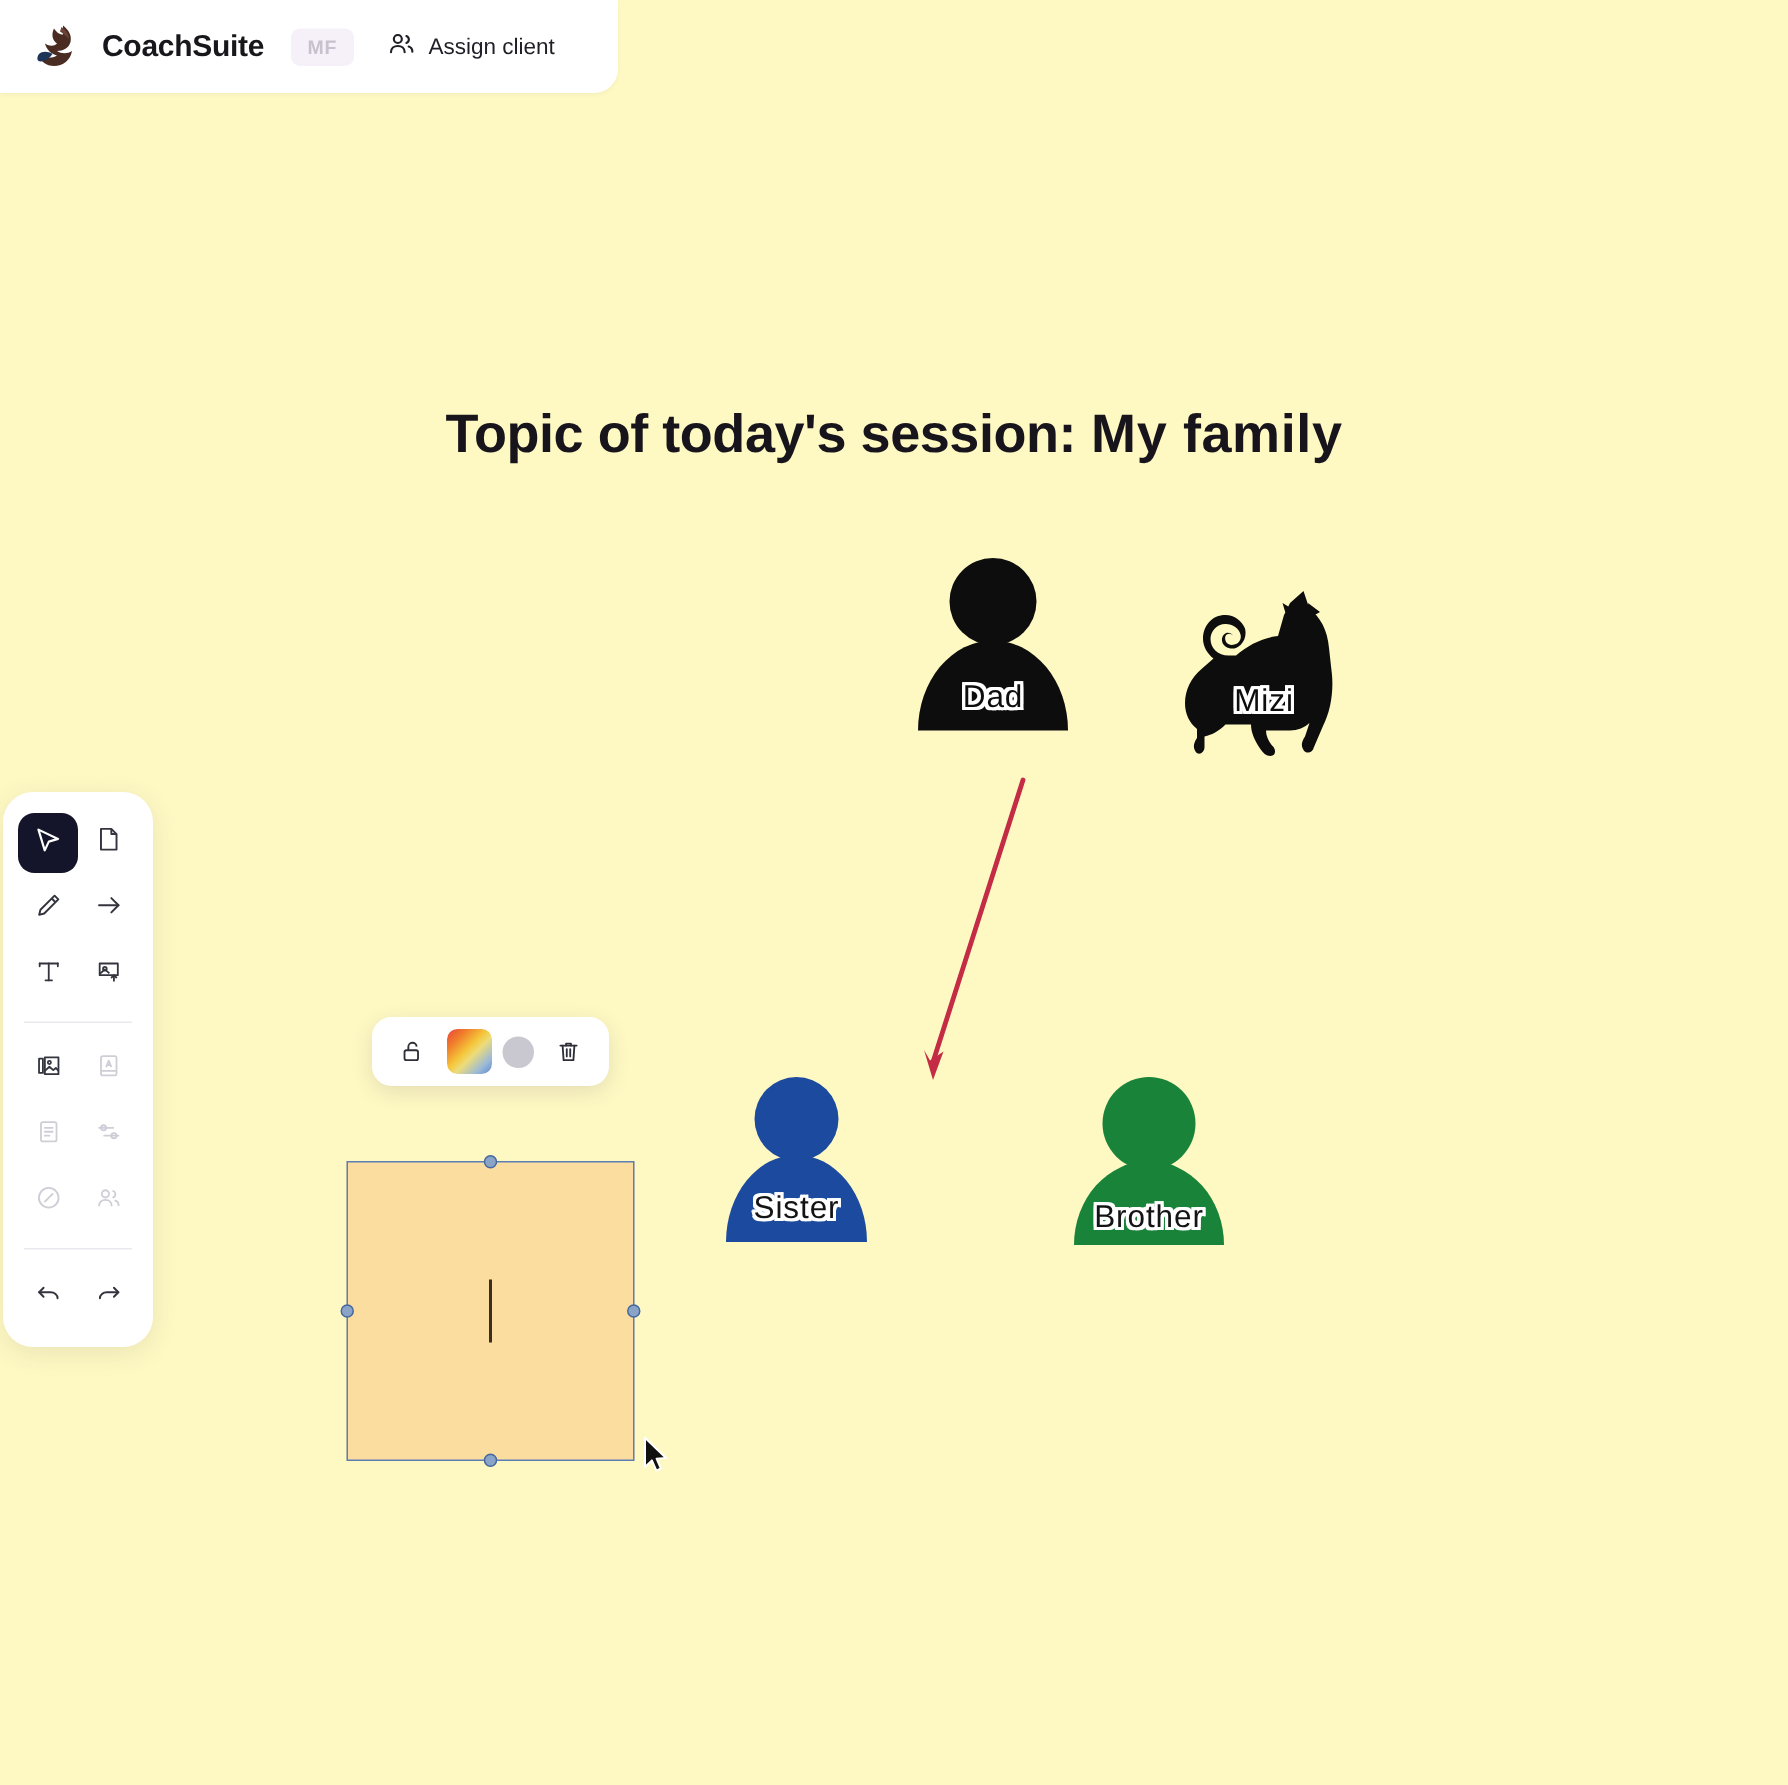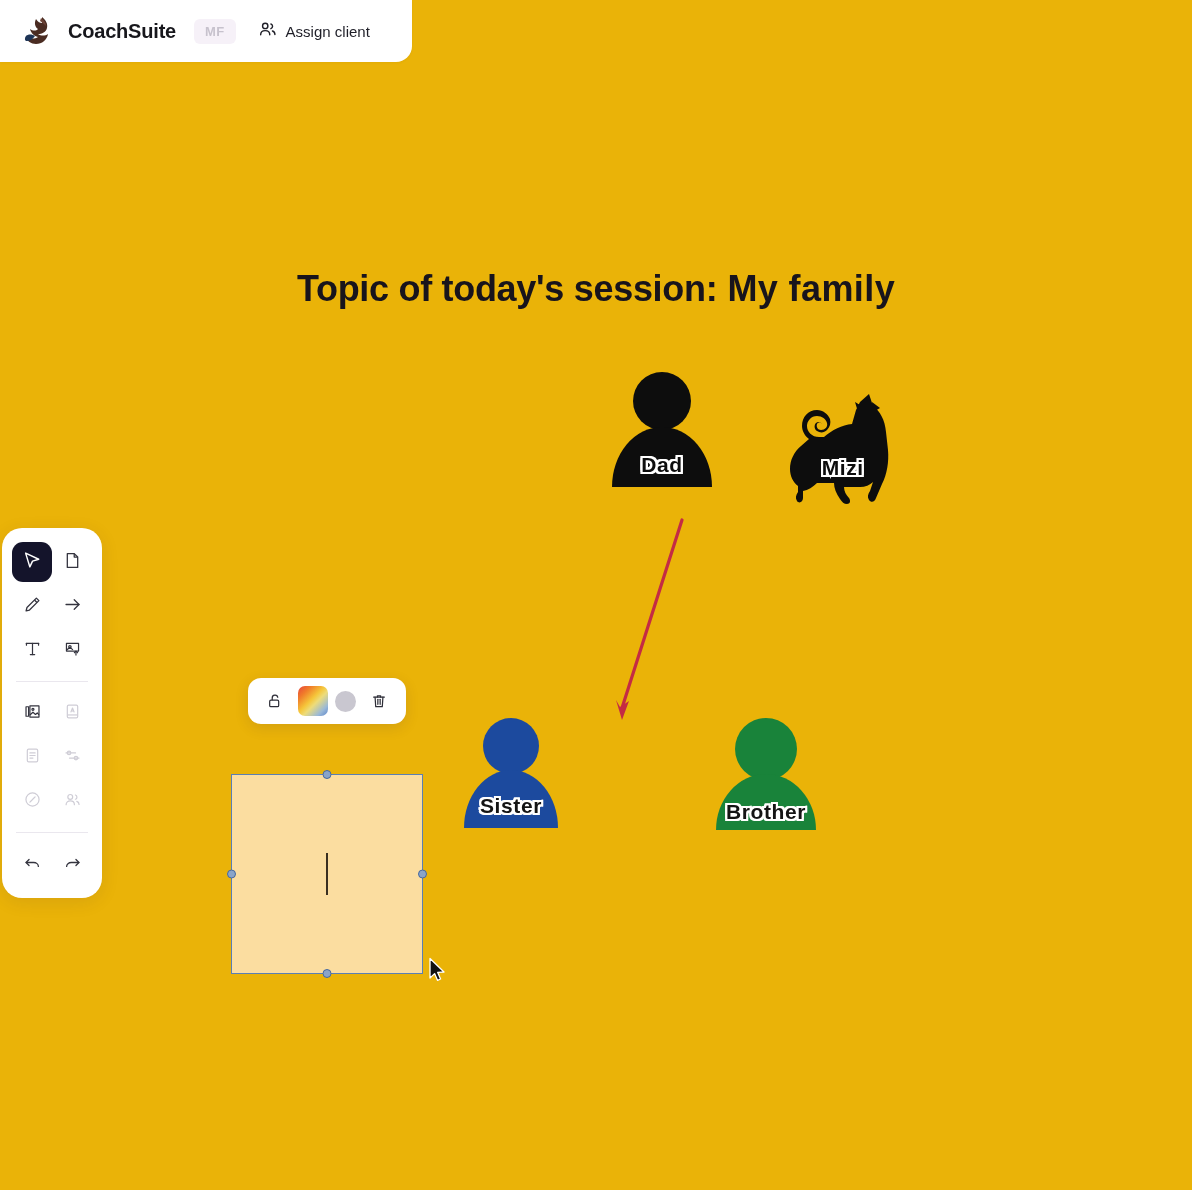--- a/index.html
+++ b/index.html
@@ -5,21 +5,21 @@
   * { box-sizing: border-box; margin: 0; padding: 0; }
   html, body {
     width: 1192px; height: 1190px;
     font-family: "Liberation Sans", sans-serif;
     background: #fcf5fa;
     overflow: hidden;
   }
   #canvas {
     position: relative;
     width: 1192px; height: 1190px;
-    background: #eab308;
+    background: #fef9c3;
   }
 
   
   #header {
     position: absolute; left: 0; top: 0;
     width: 412px; height: 62px;
     background: #ffffff;
     border-bottom-right-radius: 16px;
     display: flex; align-items: center;
     padding-left: 22px;
@@ -135,21 +135,21 @@
   }
   .sh-top    { left: 50%; top: -5px;  transform: translateX(-50%); }
   .sh-bottom { left: 50%; bottom: -5px; transform: translateX(-50%); }
   .sh-left   { top: 50%; left: -5px;  transform: translateY(-50%); }
   .sh-right  { top: 50%; right: -5px; transform: translateY(-50%); }
 
   
   .figure { position: absolute; }
   .fig-label {
     position: absolute; left: 50%; transform: translateX(-50%);
-    font-size: 21px; font-weight: bold; color: #141414;
+    font-size: 21px; font-weight: normal; color: #141414;
     white-space: nowrap;
     letter-spacing: 0.6px;
     -webkit-text-stroke: 4px #ffffff;
     paint-order: stroke fill;
     text-shadow:
       -2px -2px 0 #fff, 2px -2px 0 #fff, -2px 2px 0 #fff, 2px 2px 0 #fff,
       0 -2px 0 #fff, 0 2px 0 #fff, -2px 0 0 #fff, 2px 0 0 #fff;
   }
   .person-head { position: absolute; border-radius: 50%; }
   .person-body { position: absolute; border-radius: 50% 50% 0 0 / 100% 100% 0 0; }
@@ -158,21 +158,21 @@
   #fig-dad { left: 612px; top: 372px; width: 100px; height: 115px; }
   #fig-dad .person-head { left: 21px; top: 0; width: 58px; height: 58px; background: #0d0d0d; }
   #fig-dad .person-body { left: 0; top: 55px; width: 100px; height: 60px; background: #0d0d0d; }
   #fig-dad .fig-label { bottom: 10px; color: #0d0d0d; }
 
   
   #fig-mizi { left: 772px; top: 386px; width: 124px; height: 118px; text-align: right; }
   #fig-mizi .fig-label { bottom: 24px; left: 57%; color: #0d0d0d; }
 
   
-  #fig-sister { left: 464px; top: 718px; width: 94px; height: 110px; }
+  #fig-sister { left: 484px; top: 718px; width: 94px; height: 110px; }
   #fig-sister .person-head { left: 19px; top: 0; width: 56px; height: 56px; background: #1c4a9e; }
   #fig-sister .person-body { left: 0; top: 52px; width: 94px; height: 58px; background: #1c4a9e; }
   #fig-sister .fig-label { bottom: 10px; }
 
   
   #fig-mum { left: 598px; top: 728px; width: 122px; height: 165px; }
   #fig-mum .person-head { left: 27px; top: 0; width: 70px; height: 70px; background: #f3a košer; }
   #fig-mum .person-head { background: #f4a85e; }
   #fig-mum .person-body { left: 0; top: 94px; width: 122px; height: 71px; background: #f4a85e; }
   #fig-mum .fig-label { bottom: 8px; }

